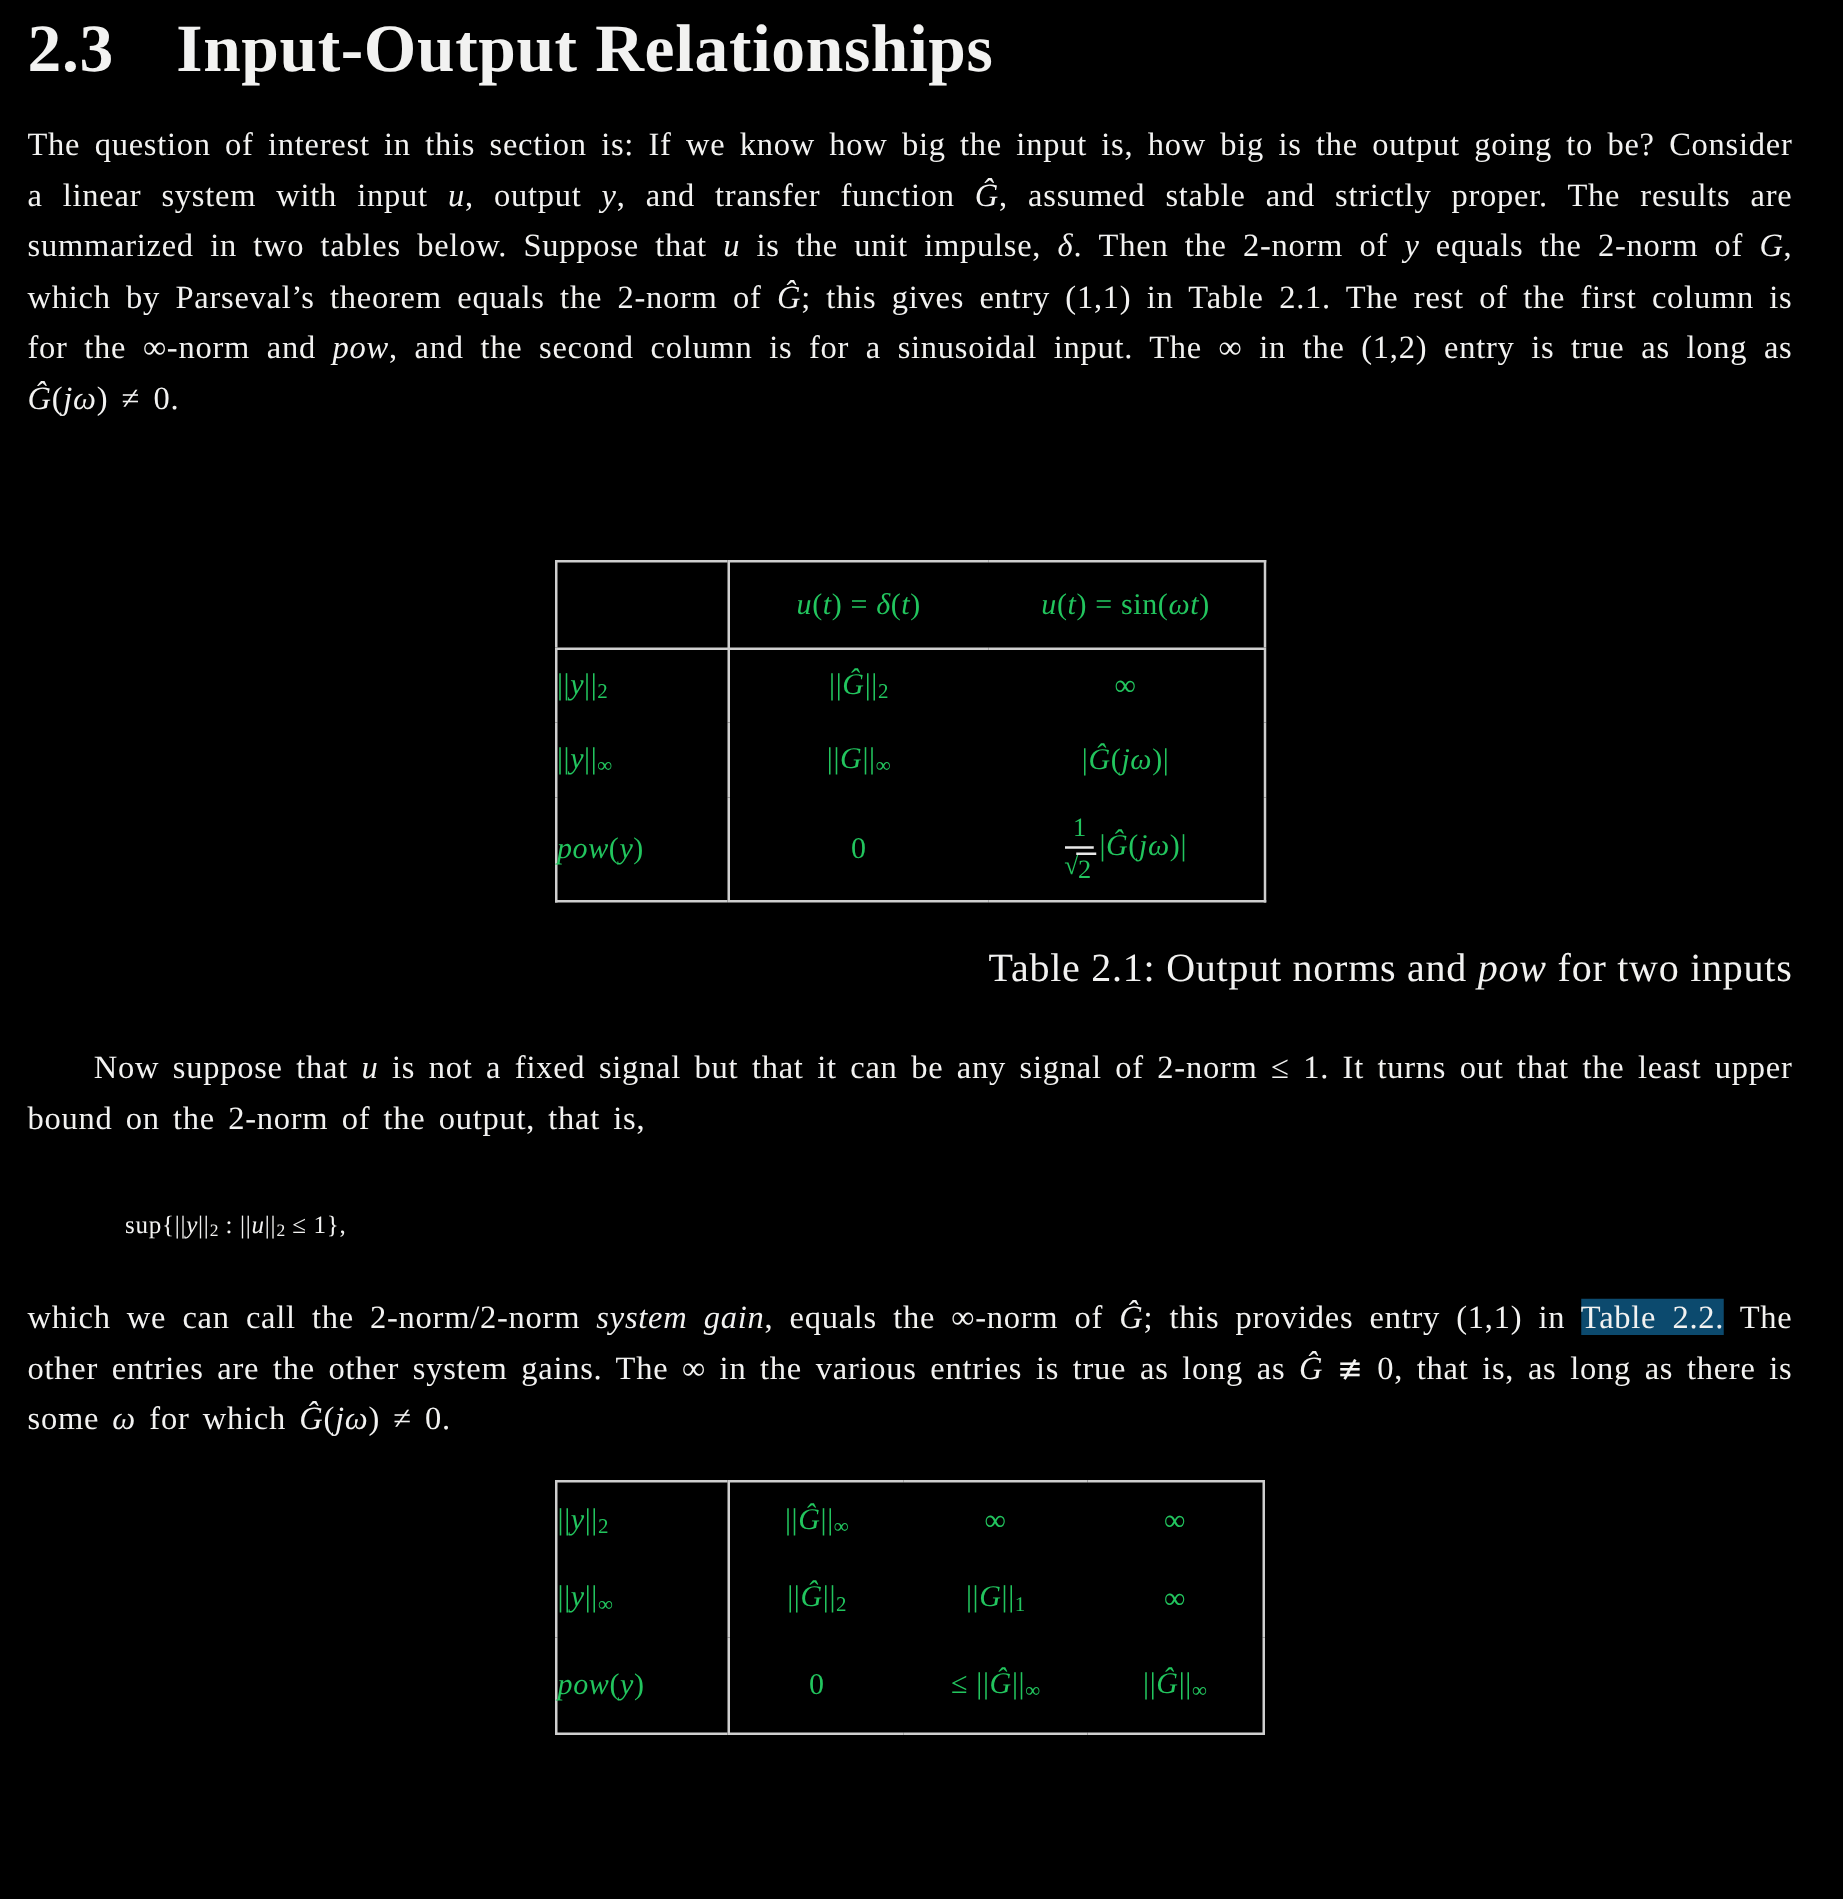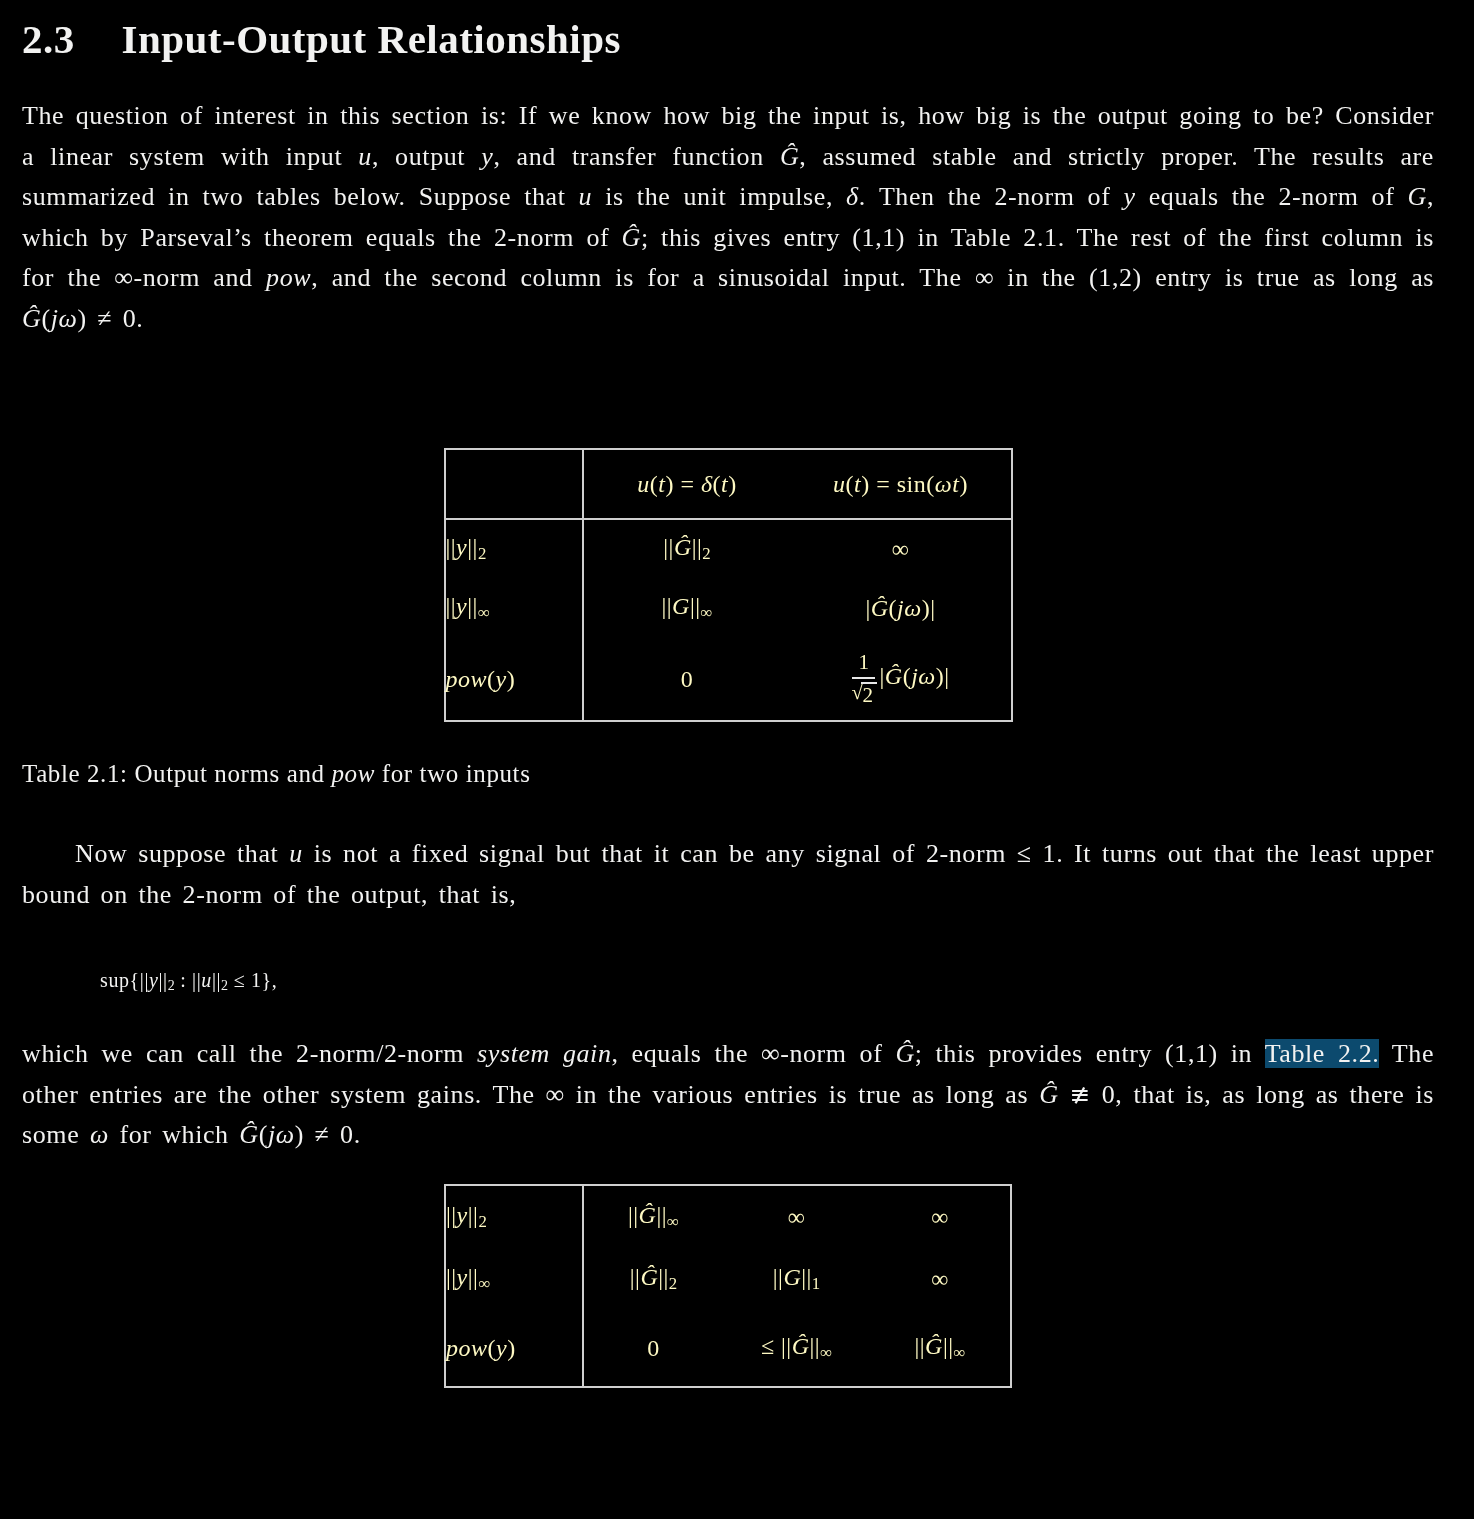--- a/index.html
+++ b/index.html
@@ -14,21 +14,21 @@
     box-sizing: border-box;
     width: 1474px;
     height: 1519px;
     padding: 14px 40px 0 22px;
     background: #000000;
     color: #f2f2f1;
     font-family: "Liberation Serif", "DejaVu Serif", serif;
   }
   .section-heading {
     margin: 0;
-    font-size: 41px;
+    font-size: 54px;
     font-weight: bold;
     letter-spacing: 0.5px;
     line-height: 50px;
     white-space: nowrap;
   }
   .sec-num { margin-right: 36px; }
   .body-par {
     margin: 0;
     font-size: 26px;
     line-height: 40.5px;
@@ -56,21 +56,21 @@
   .sg-sym { font-family: "DejaVu Sans", "DejaVu Serif", sans-serif; font-size: 0.95em; }
   .sg-hl { background: #0c4a6e; }
   
   .table-wrap { display: flex; justify-content: center; }
   .t1-wrap { margin-top: 68px; }
   .t2-wrap { margin-top: 28px; }
   table.norm-table {
     border-collapse: collapse;
     border: 2px solid #cfcfcf;
     font-size: 24px;
-    color: #fef9c3;
+    color: #22c55e;
     letter-spacing: 0.5px;
   }
   table.norm-table td { vertical-align: middle; }
   td.label-col {
     border-right: 2px solid #cfcfcf;
     text-align: left;
     padding-left: 0;
     width: 135px;
   }
   tr.head-row td { border-bottom: 2px solid #cfcfcf; height: 66px; }
@@ -80,22 +80,22 @@
   .t1 tr.r0 td { height: 56px; }
   .t1 tr.r1 td { height: 58px; }
   .t1 tr.r2 td { height: 80px; }
   .t2 td.c1 { width: 137px; }
   .t2 td.c2 { width: 145px; }
   .t2 td.c3 { width: 138px; }
   .t2 tr.r0 td { height: 60px; }
   .t2 tr.r1 td { height: 60px; }
   .t2 tr.r2 td { height: 74px; }
   .caption {
-    text-align: left;
-    font-size: 25px;
+    text-align: right;
+    font-size: 32px;
     letter-spacing: 0.6px;
     line-height: 32px;
   }
   .cap1 { margin-top: 36px; }
   .cap2 { margin-top: 34px; }
   
   .frac {
     display: inline-flex;
     flex-direction: column;
     align-items: center;

